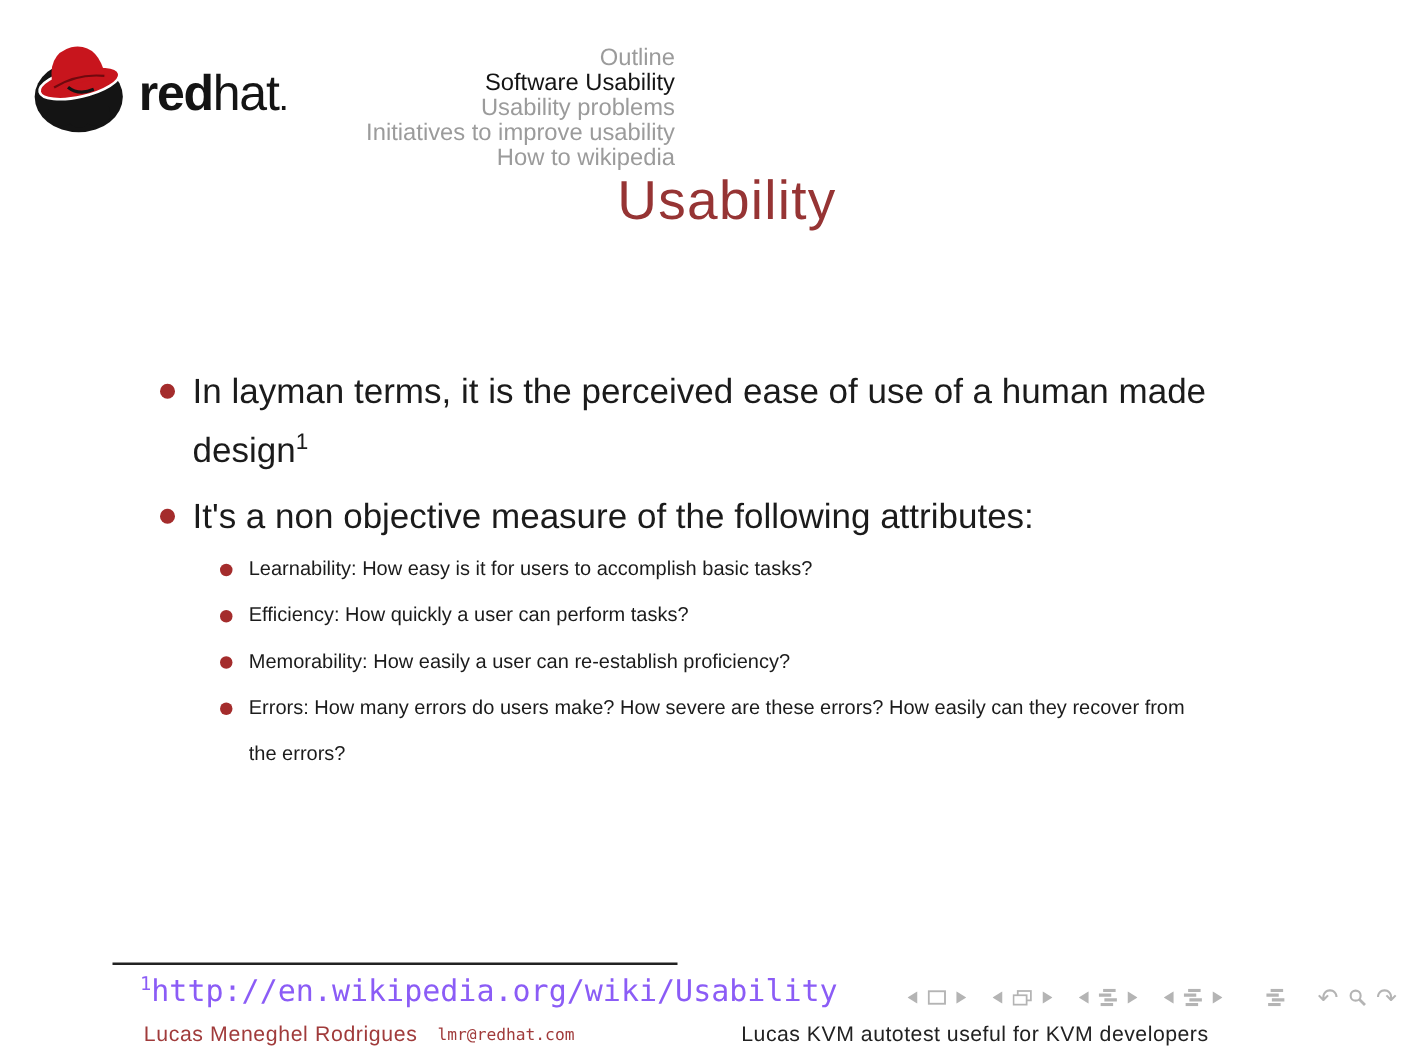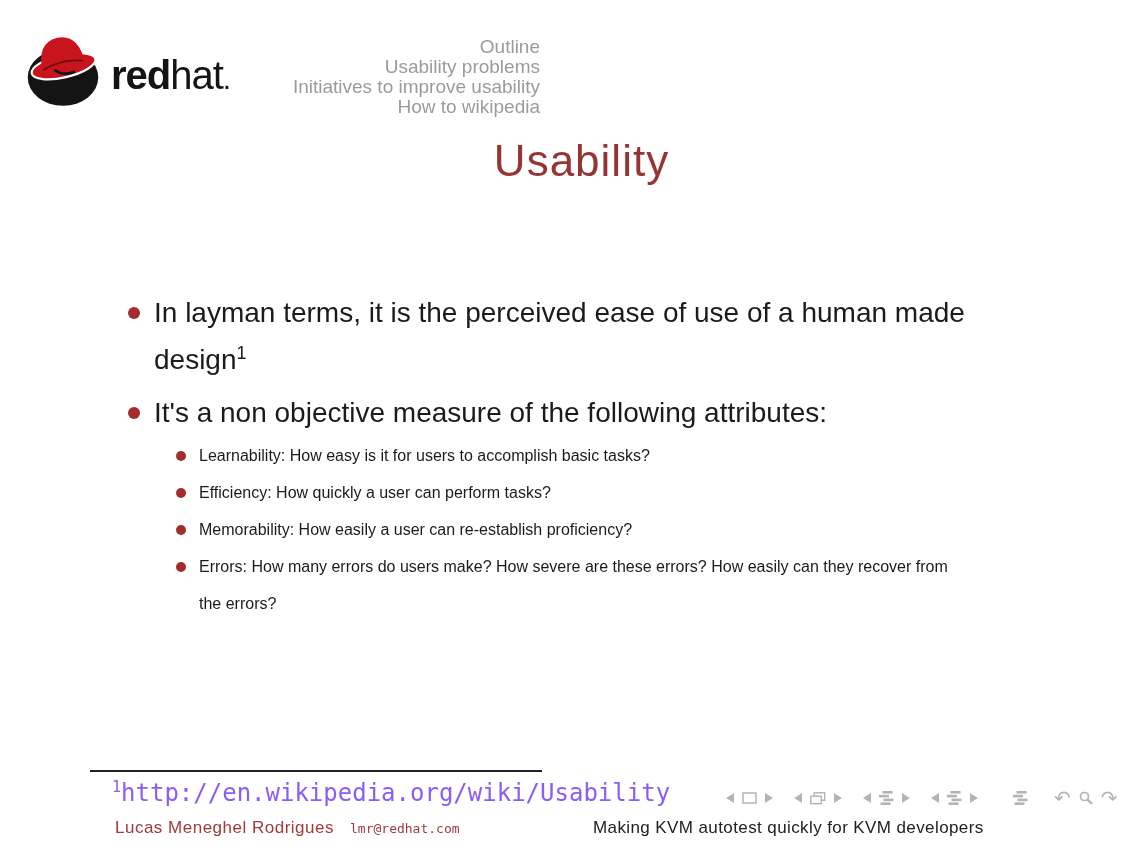--- a/index.html
+++ b/index.html
@@ -80,20 +80,21 @@
         <path d="M25 48 Q25 15 50 14 Q75 15 75 48 Z" fill="#c8151d"></path>
         <path d="M26 47 Q50 39 74 47" stroke="#70090e" fill="none" stroke-width="2"></path>
       </g>
       <path d="M40 52 Q50 60 64 54" stroke="#141414" fill="none" stroke-width="3"></path>
     </svg>
     <div class="wordmark"><span class="word-bold">red</span><span class="word-light">hat</span><span class="word-mark">.</span></div>
   </div>
 
   <nav class="header-outline">
     <div class="outline-item">Outline</div>
+    <div class="outline-item active">Software Usability</div>
     <div class="outline-item">Usability problems</div>
     <div class="outline-item">Initiatives to improve usability</div>
     <div class="outline-item">How to wikipedia</div>
   </nav>
 
   <h1 class="title">Usability</h1>
 
   <div class="bullets">
 
     <div class="bullet">
@@ -230,16 +231,16 @@
         </svg>
         </span>
       <span class="nav-icon undo-glyph">↷</span>
     </div>
 
   </div>
 
   <div class="footer">
     <span class="f-author">Lucas Meneghel Rodrigues</span>
     <span class="f-email">lmr@redhat.com</span>
-    <span class="f-title">Making KVM autotest quickly for KVM developers</span>
+    <span class="f-title">Lucas KVM autotest useful for KVM developers</span>
   </div>
 
 </div>
 
 </body></html>

